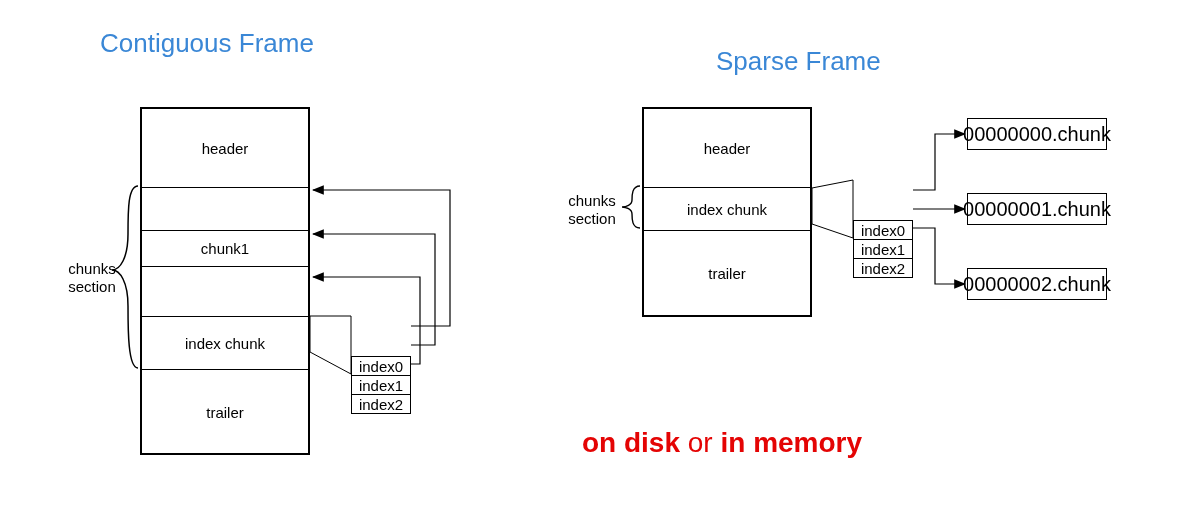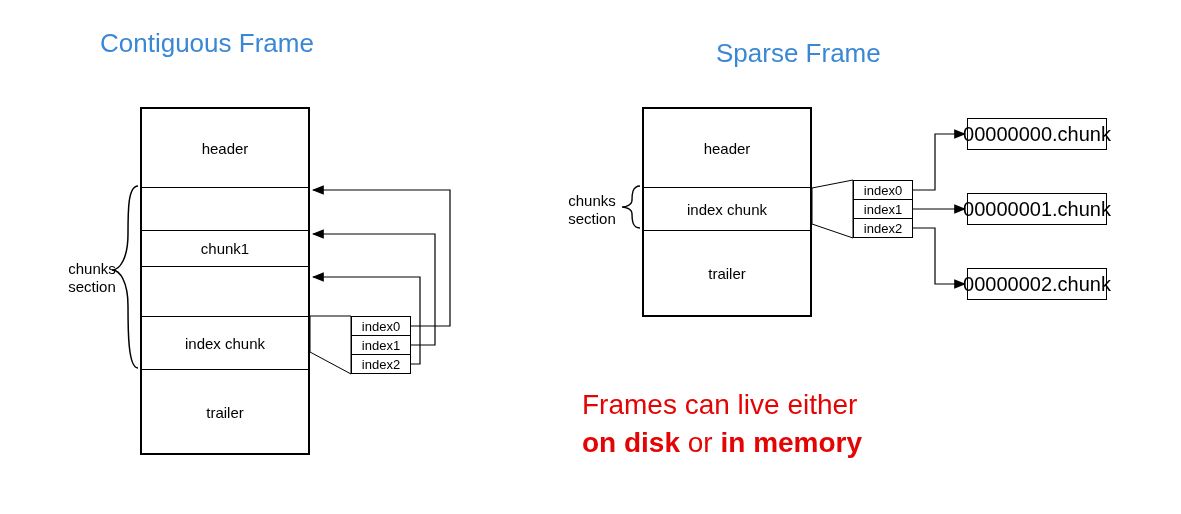--- a/index.html
+++ b/index.html
@@ -26,40 +26,40 @@
     text-align: center;
     line-height: 1.2;
   }
   .frame-box { position: absolute; border: 2px solid #000; background:#fff; }
   .frame-row {
     position:absolute; left:-1px; right:-1px; border:1px solid #000;
     display:flex; align-items:center; justify-content:center;
     font-size:15px;
   }
   .idx-box {
-    position:absolute; border:1px solid #000; font-size:13px;
-    display:flex; align-items:center; justify-content:center; background:#fff;
+    position:absolute; border:1px solid #000; font-size:15px;
+    display:flex; align-items:center; justify-content:center; background:#fff;margin-top:40px;
   }
   .chunk-box {
     position:absolute; border:1px solid #000; font-size:20px;
     display:flex; align-items:center; justify-content:center; background:#fff;
   }
   .caption {
     position:absolute; font-size:28px; line-height:1.35;
     color:#e40404; text-align:left;
   }
   .caption .bold { font-weight:700; }
   svg.overlay { position:absolute; top:0; left:0; pointer-events:none; }
   .arrowhead { marker-end: url(#ah); }
 </style>
 </head>
 <body>
 
 <div class="title" style="left:100px; top:28px;text-align:center;">Contiguous Frame</div>
-<div class="title" style="left:716px; top:38px;">Sparse Frame</div>
+<div class="title" style="left:716px; top:46px;">Sparse Frame</div>
 
 <div class="frame-box" style="left:140px; top:107px; width:170px; height:348px;">
 
   <div class="frame-row" style="top:-1px; height:80px;">header</div>
 
   <div class="frame-row" style="top:121px; height:37px;">chunk1</div>
   <div class="frame-row" style="top:207px; height:54px;">index chunk</div>
 
   <div class="frame-row" style="top:260px; height:86px;">trailer</div>
 </div>
@@ -115,15 +115,15 @@
   <path d="M640,186 C632,186 632,195 632,200 C632,205 626,207 622,207 C626,207 632,209 632,214 C632,219 632,228 640,228" fill="none" stroke="#000" stroke-width="1.4"></path>
 
   <path d="M812,188 L853,180 L853,238 L812,224 Z" fill="#fff" stroke="#000" stroke-width="1"></path>
 
   <path d="M913,190 L935,190 L935,134 L965,134" fill="none" stroke="#000" stroke-width="1.2" class="arrowhead"></path>
   <path d="M913,209 L965,209" fill="none" stroke="#000" stroke-width="1.2" class="arrowhead"></path>
   <path d="M913,228 L935,228 L935,284 L965,284" fill="none" stroke="#000" stroke-width="1.2" class="arrowhead"></path>
 </svg>
 
 <div class="caption" style="left:582px; top:386px;">
-  <span>Frames can live either</span><br>
+  <br>
   <span class="bold">on disk</span><span> or </span><span class="bold">in memory</span>
 </div>
 
 </body></html>

